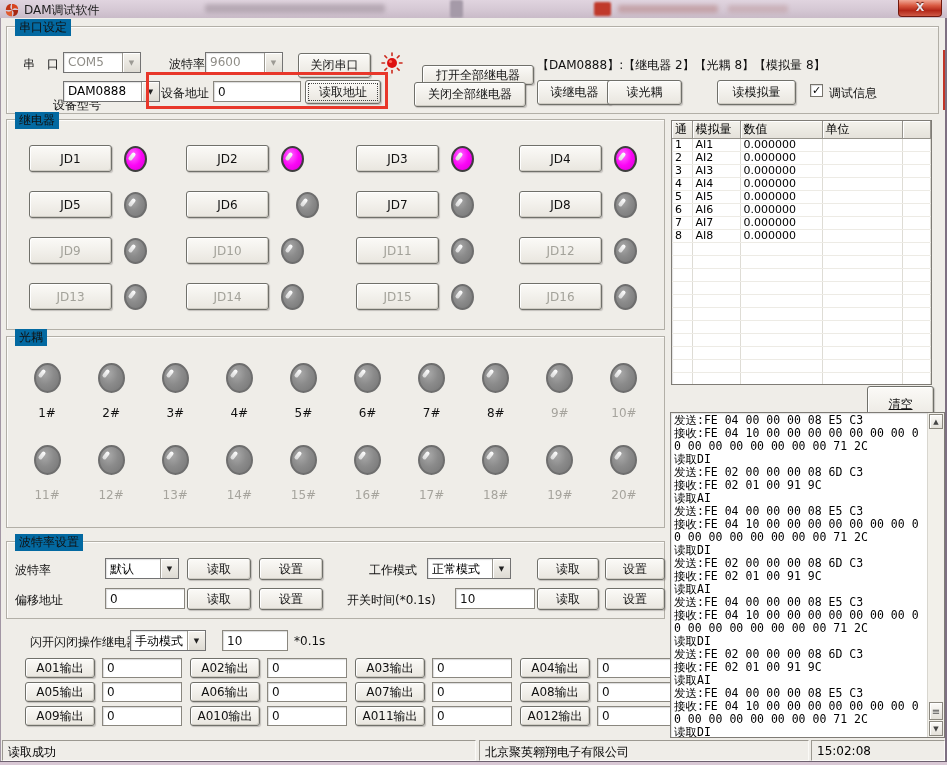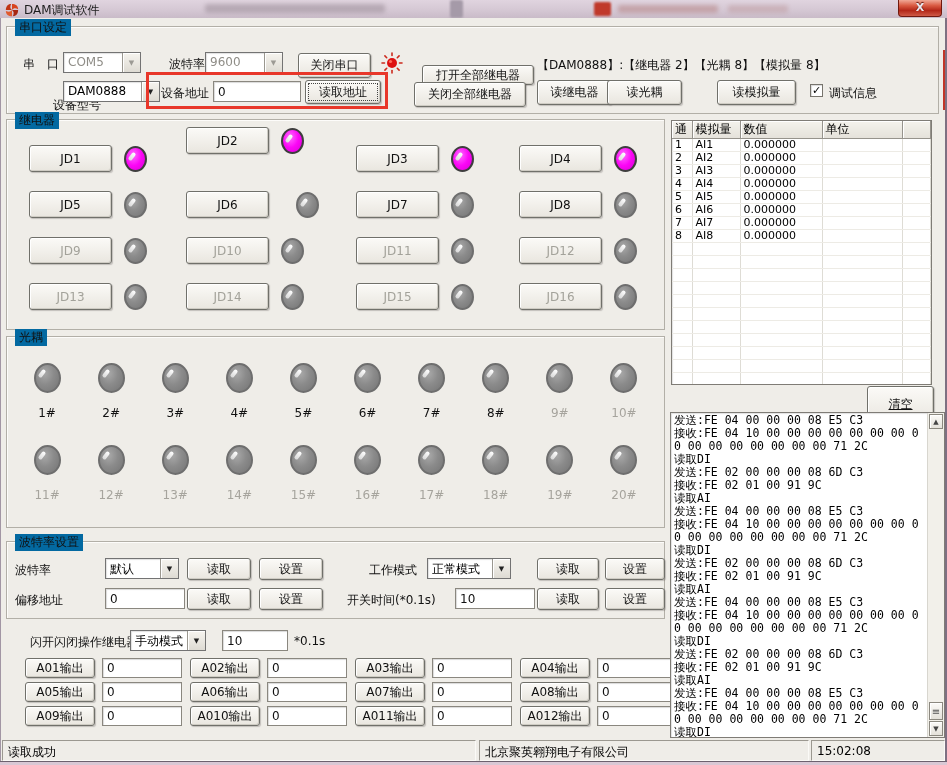--- a/index.html
+++ b/index.html
@@ -200,21 +200,21 @@
 
   <div class="annotation"></div>
 
   <div class="grp" style="left:6px;top:119px;width:659px;height:211px;">
     <span class="legend">继电器</span>
 
     <div class="rcell" style="left:22px;top:25px;">
         <div class="btn jd" data-enabled="true">JD1</div>
         <div class="led3d" data-state="on"></div>
       </div>
-    <div class="rcell" style="left:179px;top:7px;">
+    <div class="rcell" style="left:179px;top:25px;">
         <div class="btn jd" data-enabled="true">JD2</div>
         <div class="led3d" data-state="on"></div>
       </div>
     <div class="rcell" style="left:349px;top:25px;">
         <div class="btn jd" data-enabled="true">JD3</div>
         <div class="led3d" data-state="on"></div>
       </div>
     <div class="rcell" style="left:512px;top:25px;">
         <div class="btn jd" data-enabled="true">JD4</div>
         <div class="led3d" data-state="on"></div>

